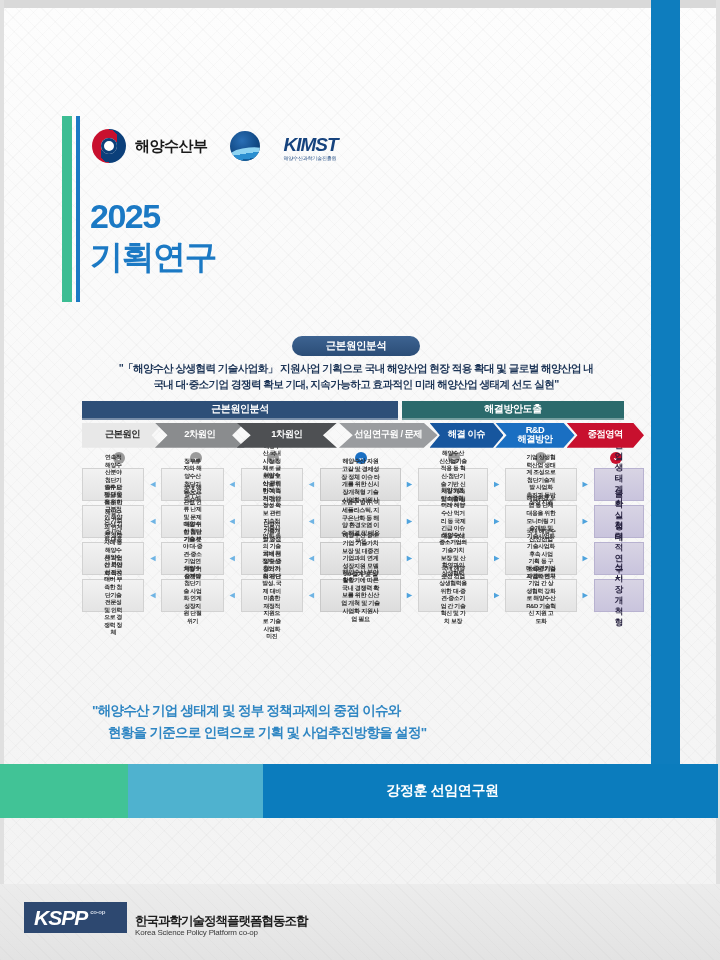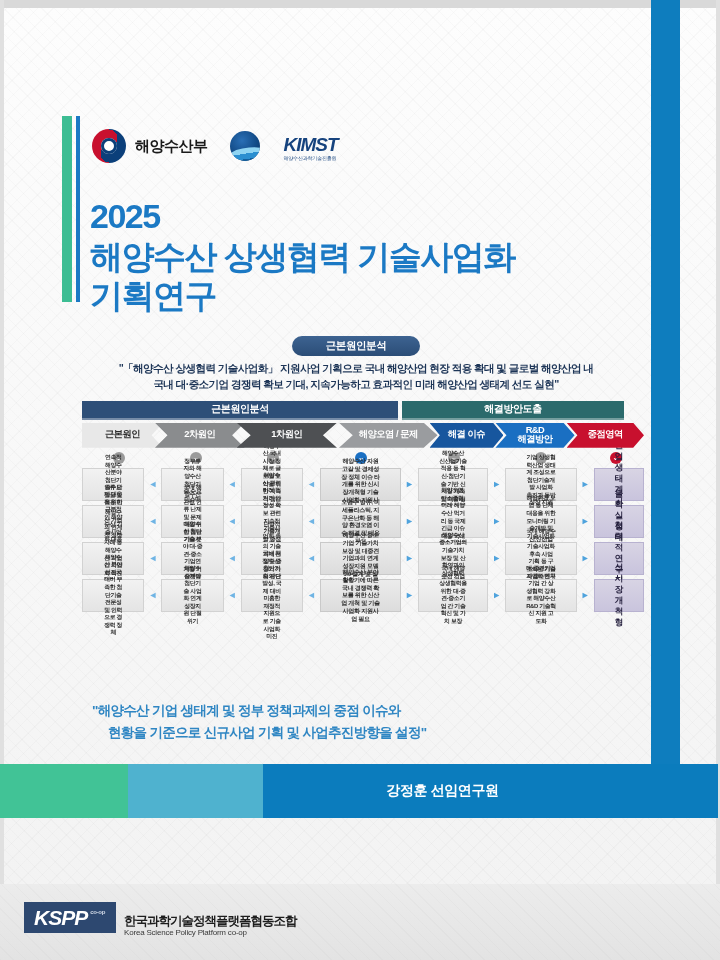--- a/index.html
+++ b/index.html
@@ -139,21 +139,21 @@
   .pbar{position:absolute;left:0;top:764px;height:54px;display:flex;}
   .pbar .g{width:128px;background:#41c396;}
   .pbar .t{width:135px;background:#4fb2cf;}
   .pbar .b{width:455px;background:#0b7cbd;display:flex;align-items:center;
     justify-content:center;}
   .pbar .b span{color:#fff;font-size:14px;font-weight:600;letter-spacing:-0.4px;
     margin-right:96px;}
 
   
   .footer{position:absolute;left:24px;top:898px;display:flex;align-items:center;gap:8px;}
-  .kspp-box{background:#2d4870;padding:5px 11px 5px 10px;display:flex;align-items:flex-start;gap:3px;}
+  .kspp-box{background:#2d4870;padding:5px 22px 5px 10px;display:flex;align-items:flex-start;gap:3px;}
   .kspp-box .k{color:#fff;font-size:21px;font-weight:800;font-style:italic;letter-spacing:-1px;line-height:1;}
   .kspp-box .co{color:#cfd8e6;font-size:6px;font-weight:700;margin-top:2px;letter-spacing:-0.3px;}
   .kspp-txt{display:flex;flex-direction:column;line-height:1.15;}
   .kspp-txt .ko{font-size:12.5px;font-weight:800;color:#1d1d1d;letter-spacing:-1px;margin-top:16px;}
   .kspp-txt .en{font-size:8px;color:#3a3a3a;letter-spacing:-0.2px;}
 </style>
 </head>
 <body>
 
 <div class="slide">
@@ -176,21 +176,20 @@
       <div class="kimst-mark"></div>
       <div class="kimst-txt">
         <div class="kimst-main">KIMST</div>
         <div class="kimst-sub">해양수산과학기술진흥원</div>
       </div>
     </div>
   </div>
 
   <div class="title">
     <span class="yr">2025</span>
-    <span class="t1">해양수산 상생협력 기술사업화</span>
     <span class="t2">기획연구</span>
   </div>
 
   <div class="diagram">
 
     <div class="badge-wrap">
       <div class="badge">근본원인분석</div>
     </div>
 
     <div class="lead-quote">
@@ -207,21 +206,21 @@
       <div class="chev l first c1">
           <span>근본원인</span>
         </div>
       <div class="chev l c2">
           <span>2차원인</span>
         </div>
       <div class="chev l c3">
           <span>1차원인</span>
         </div>
       <div class="chev r c4">
-          <span>해양오염 / 문제</span>
+          <span>선임연구원 / 문제</span>
         </div>
       <div class="chev r c5">
           <span>해결 이슈</span>
         </div>
       <div class="chev r c6">
           <span><span>R&amp;D</span><br><span>해결방안</span></span>
         </div>
       <div class="chev r c7">
           <span>중점영역</span>
         </div>
@@ -342,21 +341,21 @@
         <div class="cell key">불확실성 대비</div>
         <div class="cell key">협력적 연구진흥</div>
         <div class="cell key">신시장개척형</div>
       </div>
 
     </div>
   </div>
 
   <div class="bottom-quote">
     <span>"해양수산 기업 생태계 및 정부 정책과제의 중점 이슈와</span>
-    <span class="l2">현황을 기준으로 신규사업 기획 및 사업추진방향을 설정"</span>
+    <span class="l2">현황을 기준으로 인력으로 기획 및 사업추진방향을 설정"</span>
   </div>
 
   <div class="pbar">
     <div class="g"></div>
     <div class="t"></div>
     <div class="b">
       <span>강정훈 선임연구원</span>
     </div>
   </div>
 

